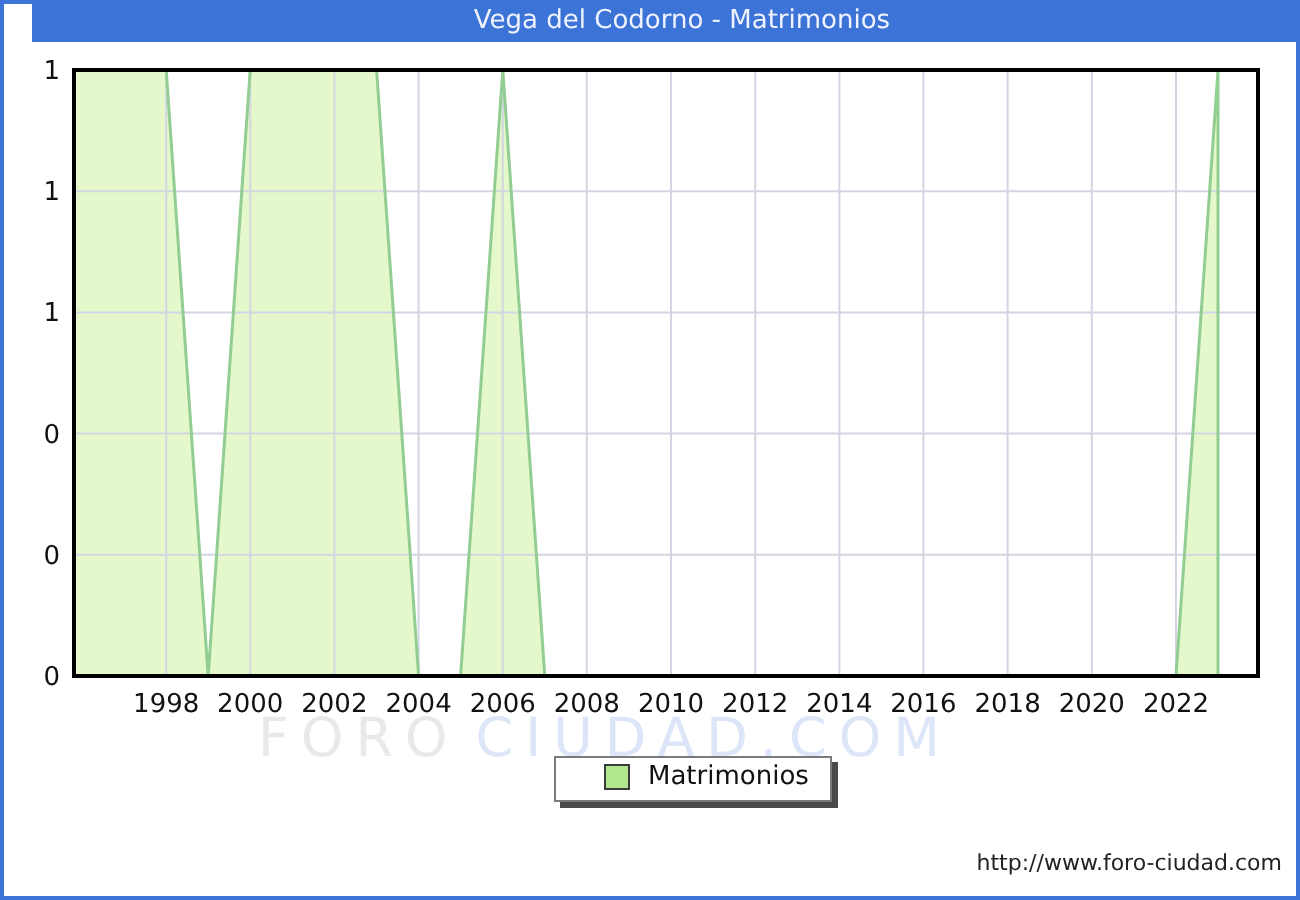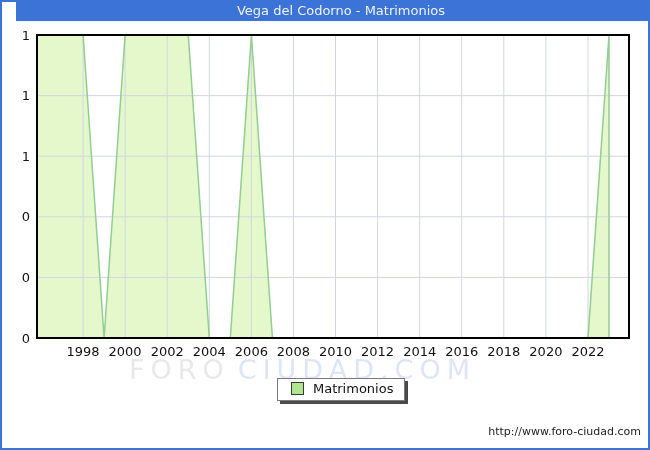--- a/index.html
+++ b/index.html
@@ -23,21 +23,21 @@
     font-size:27px; letter-spacing:6px; line-height:1; white-space:nowrap;
     font-weight:normal;
   }
   .watermark .wm-left { margin-right:8px; }
   svg.chart { position:absolute; left:0; top:0; z-index:2; }
   .legend {
     position:absolute; left:277px; top:378px; z-index:6;
     background:#fff; border:1px solid #7a7a7a;
     box-shadow:3px 3px 0 #4a4a4a;
     display:flex; align-items:flex-start; gap:9px;
-    padding:3px 11px 4px 13px; height:14px;
+    padding:3px 11px 4px 24px; height:14px;
   }
   .legend .swatch { width:11px; height:11px; border:1px solid #3a3a3a; display:inline-block; }
   .legend .legend-label { font-size:13px; color:#111; line-height:14px; }
   .footer {
     position:absolute; right:9px; top:425px; z-index:6;
     font-size:11px; color:#222;margin-left:48px;
   }
 </style>
 </head>
 <body>

